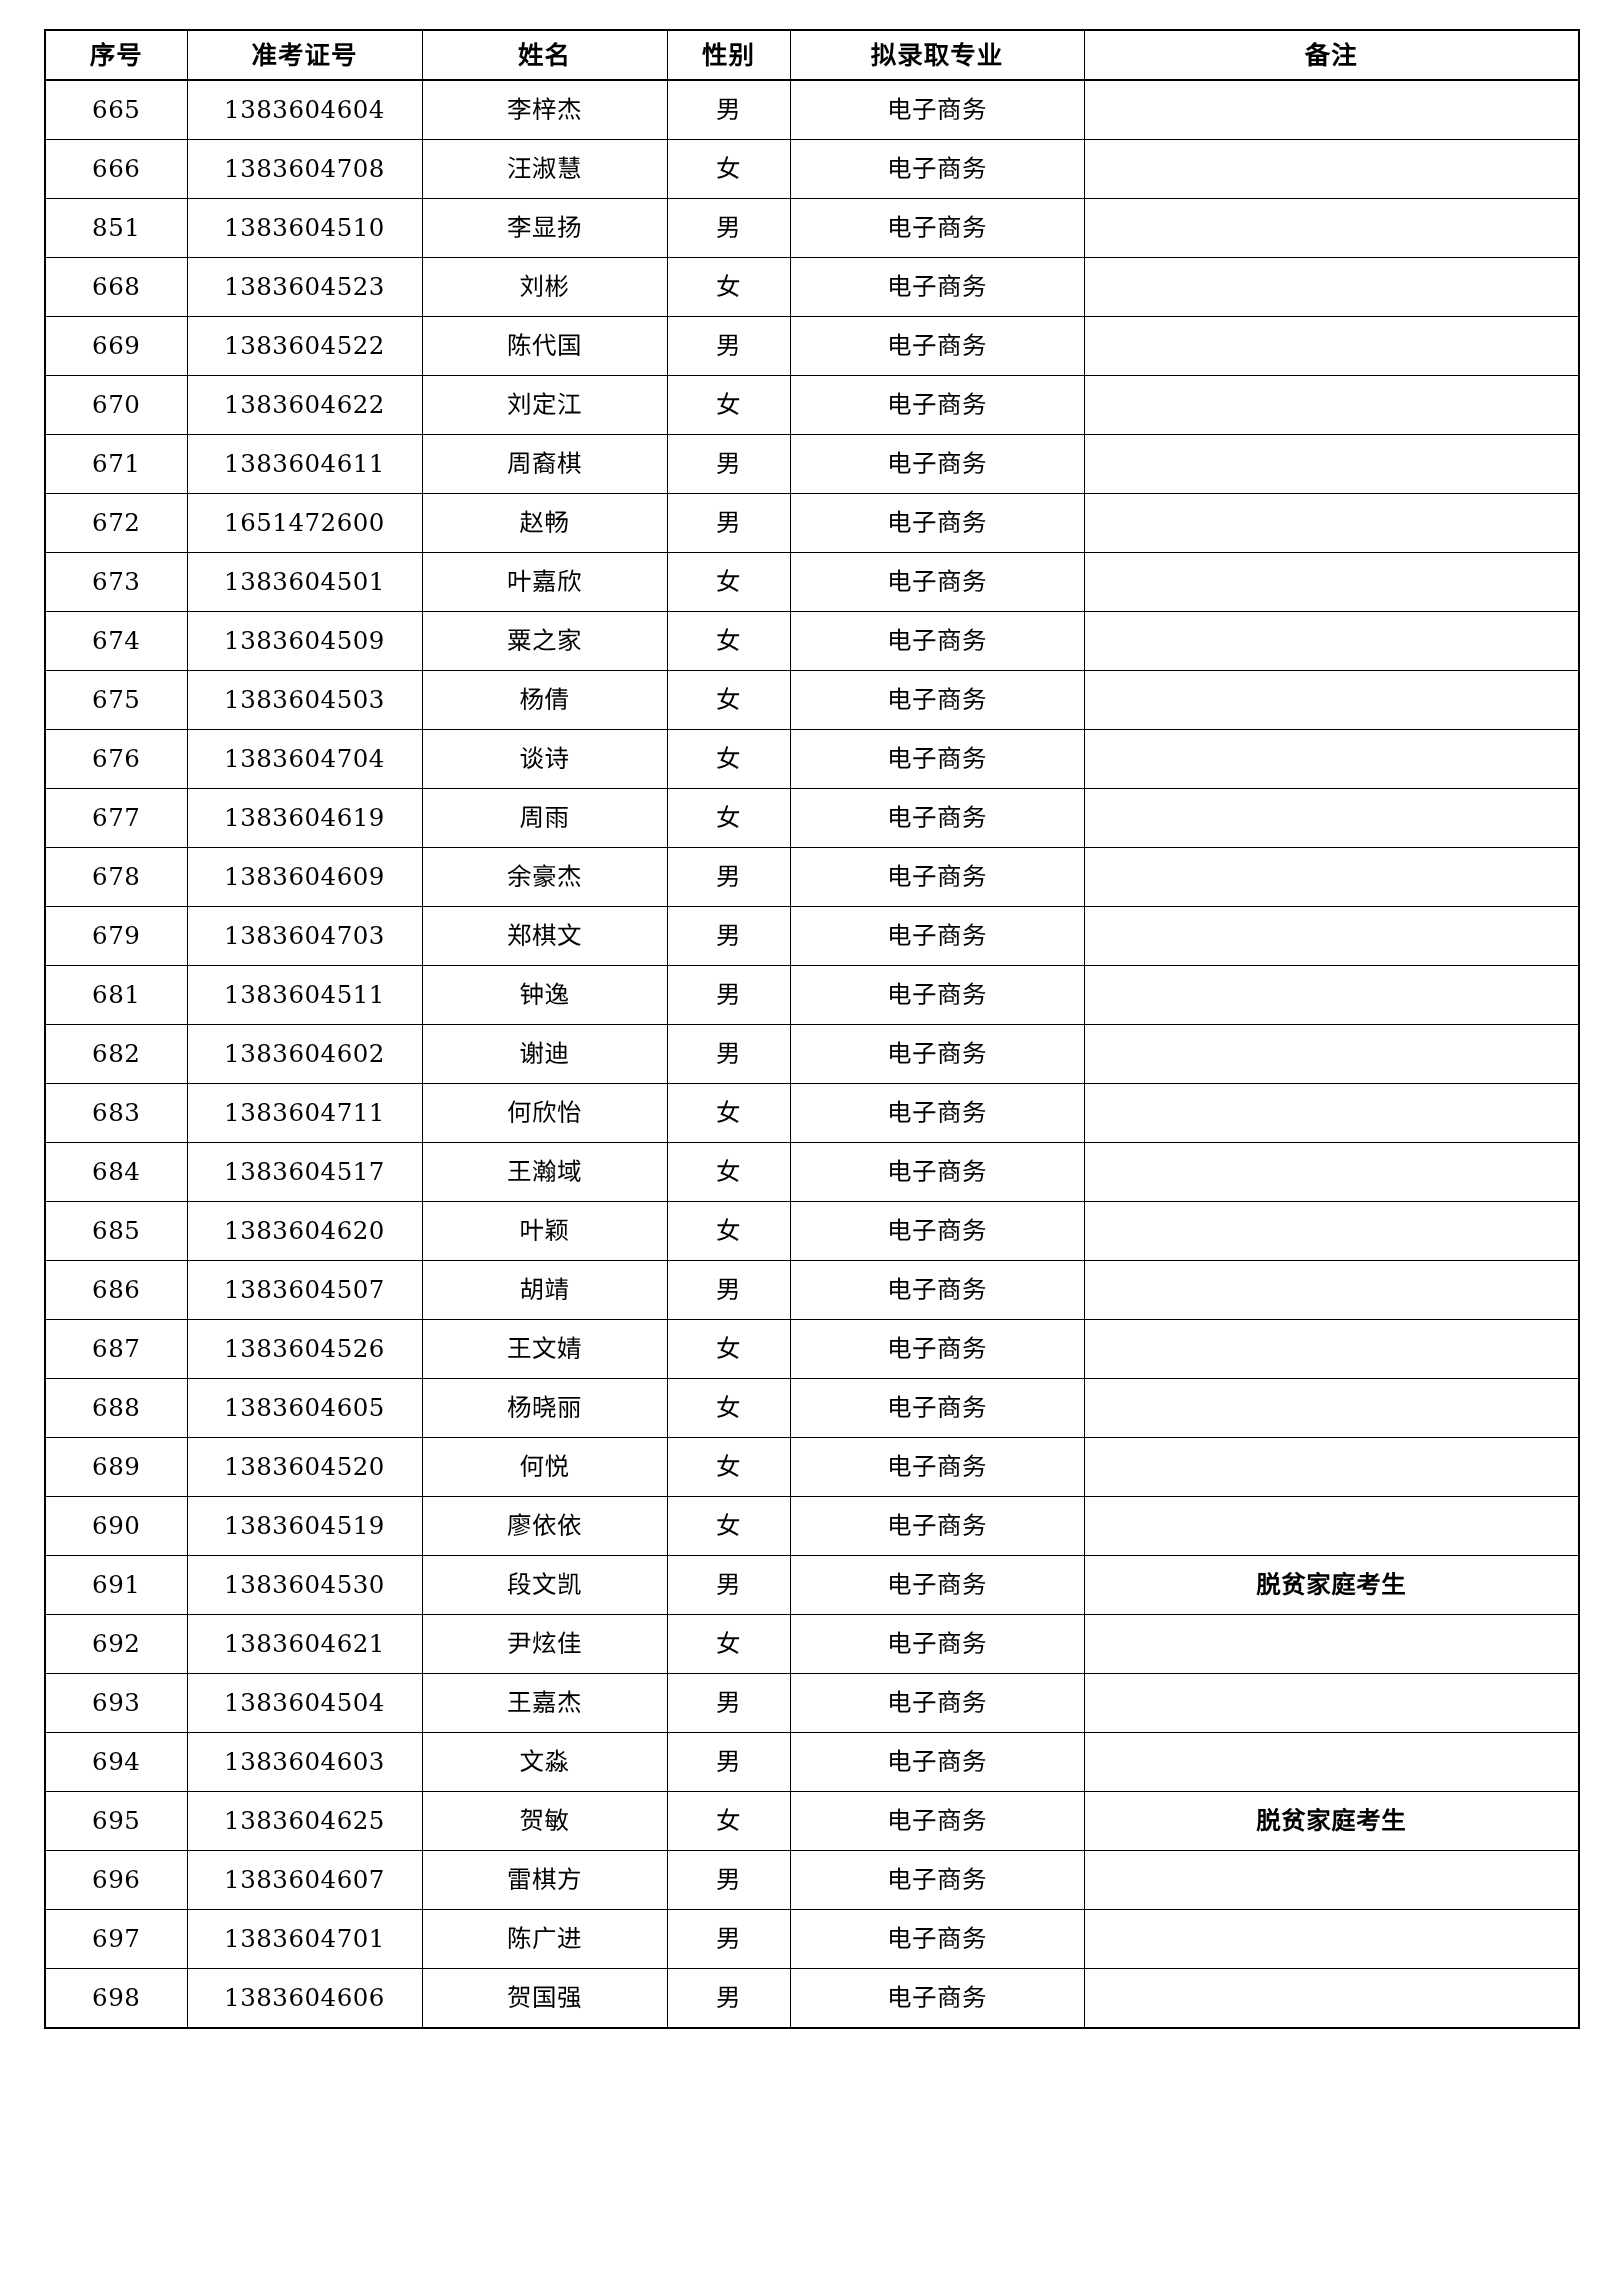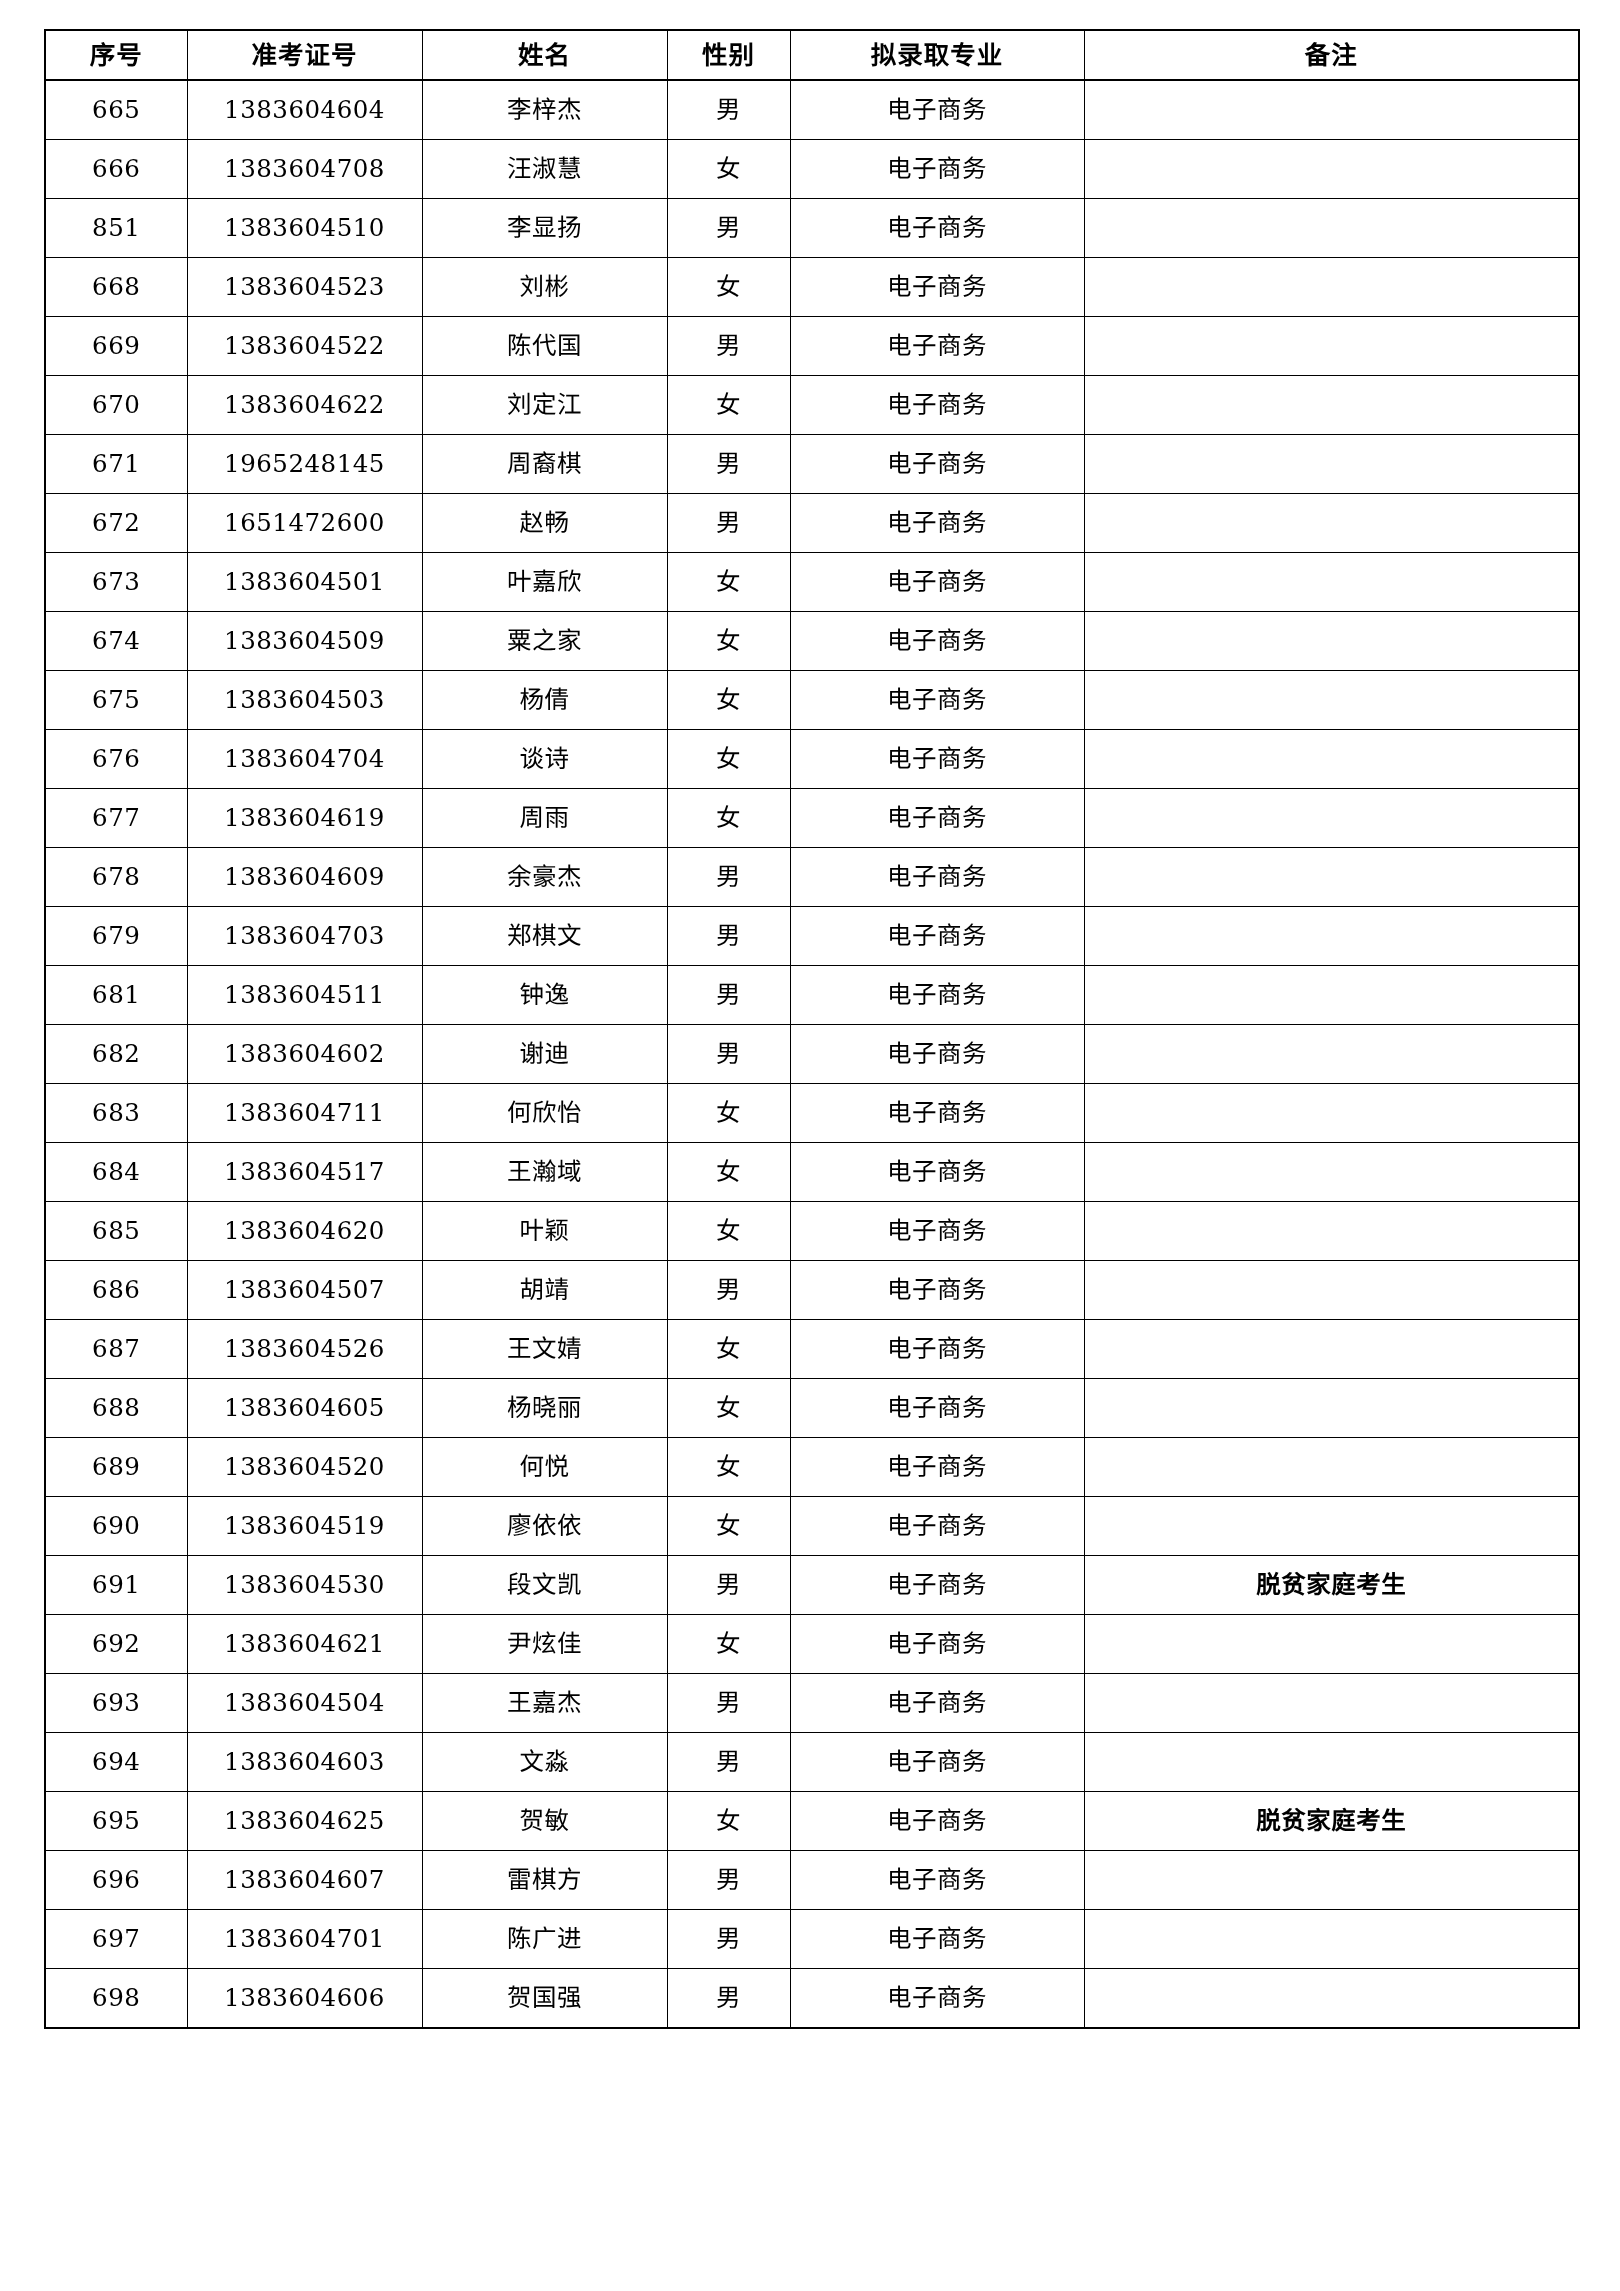--- a/index.html
+++ b/index.html
@@ -154,21 +154,21 @@
         <tr>
           <td class="cell-seq">670</td>
           <td class="cell-admit">1383604622</td>
           <td class="cell-name">刘定江</td>
           <td class="cell-gender">女</td>
           <td class="cell-major">电子商务</td>
           <td class="cell-remark"></td>
         </tr>
         <tr>
           <td class="cell-seq">671</td>
-          <td class="cell-admit">1965248145</td>
+          <td class="cell-admit">1383604611</td>
           <td class="cell-name">周裔棋</td>
           <td class="cell-gender">男</td>
           <td class="cell-major">电子商务</td>
           <td class="cell-remark"></td>
         </tr>
         <tr>
           <td class="cell-seq">672</td>
           <td class="cell-admit">1651472600</td>
           <td class="cell-name">赵畅</td>
           <td class="cell-gender">男</td>

